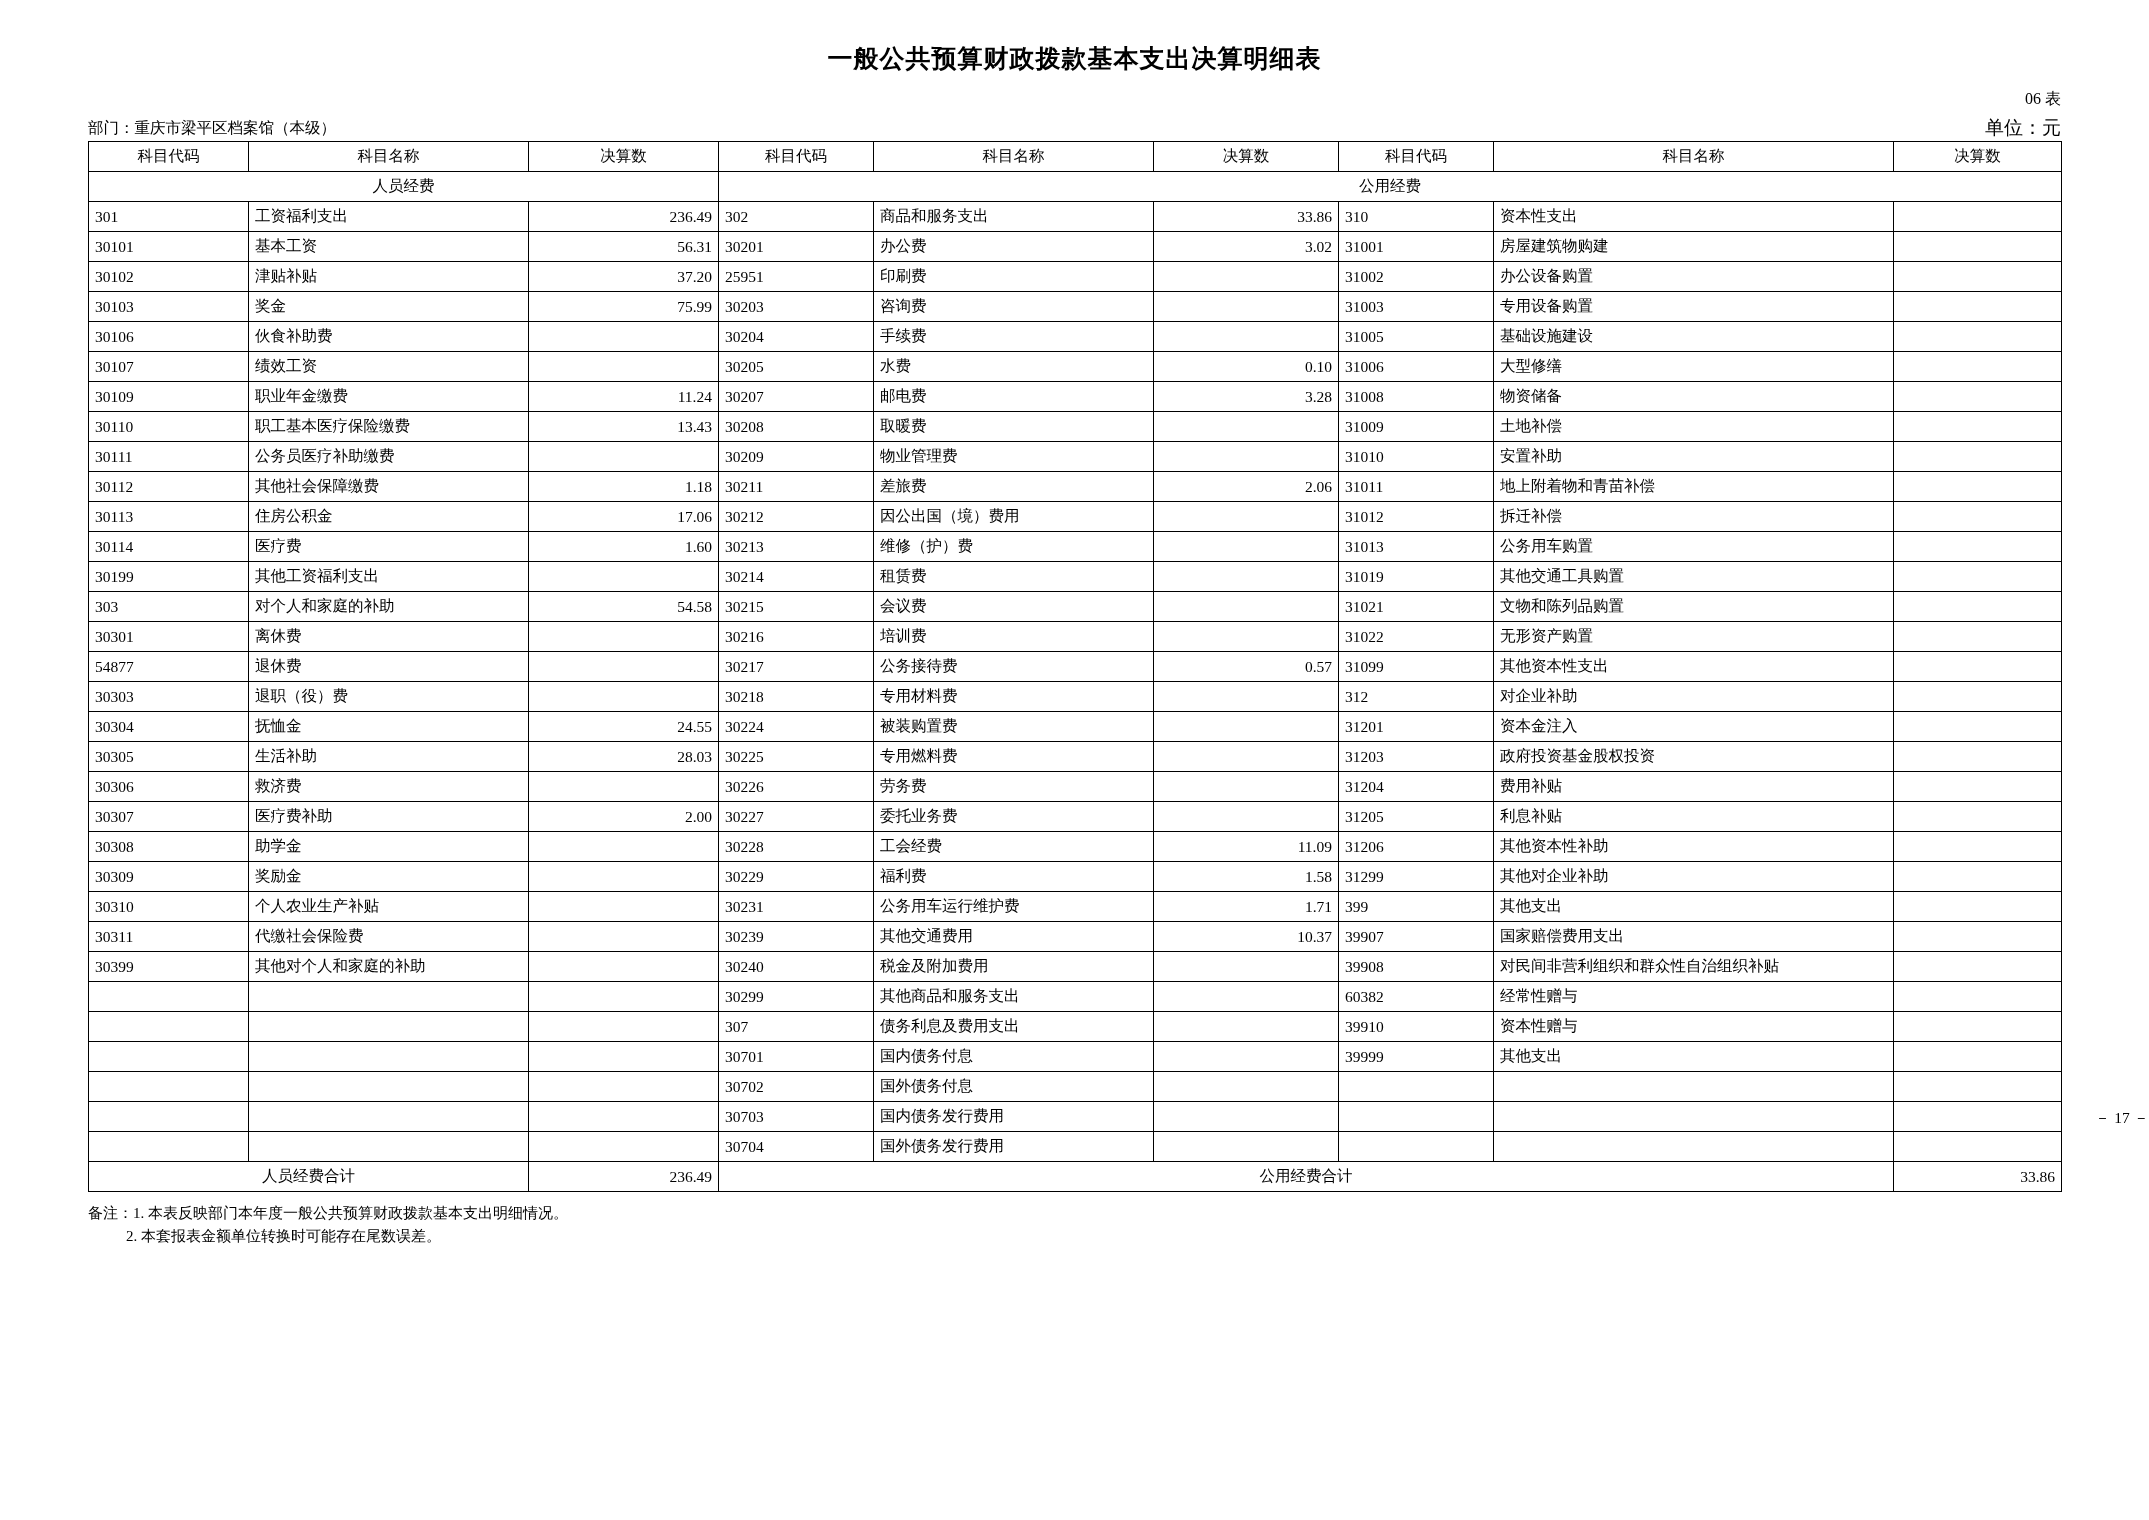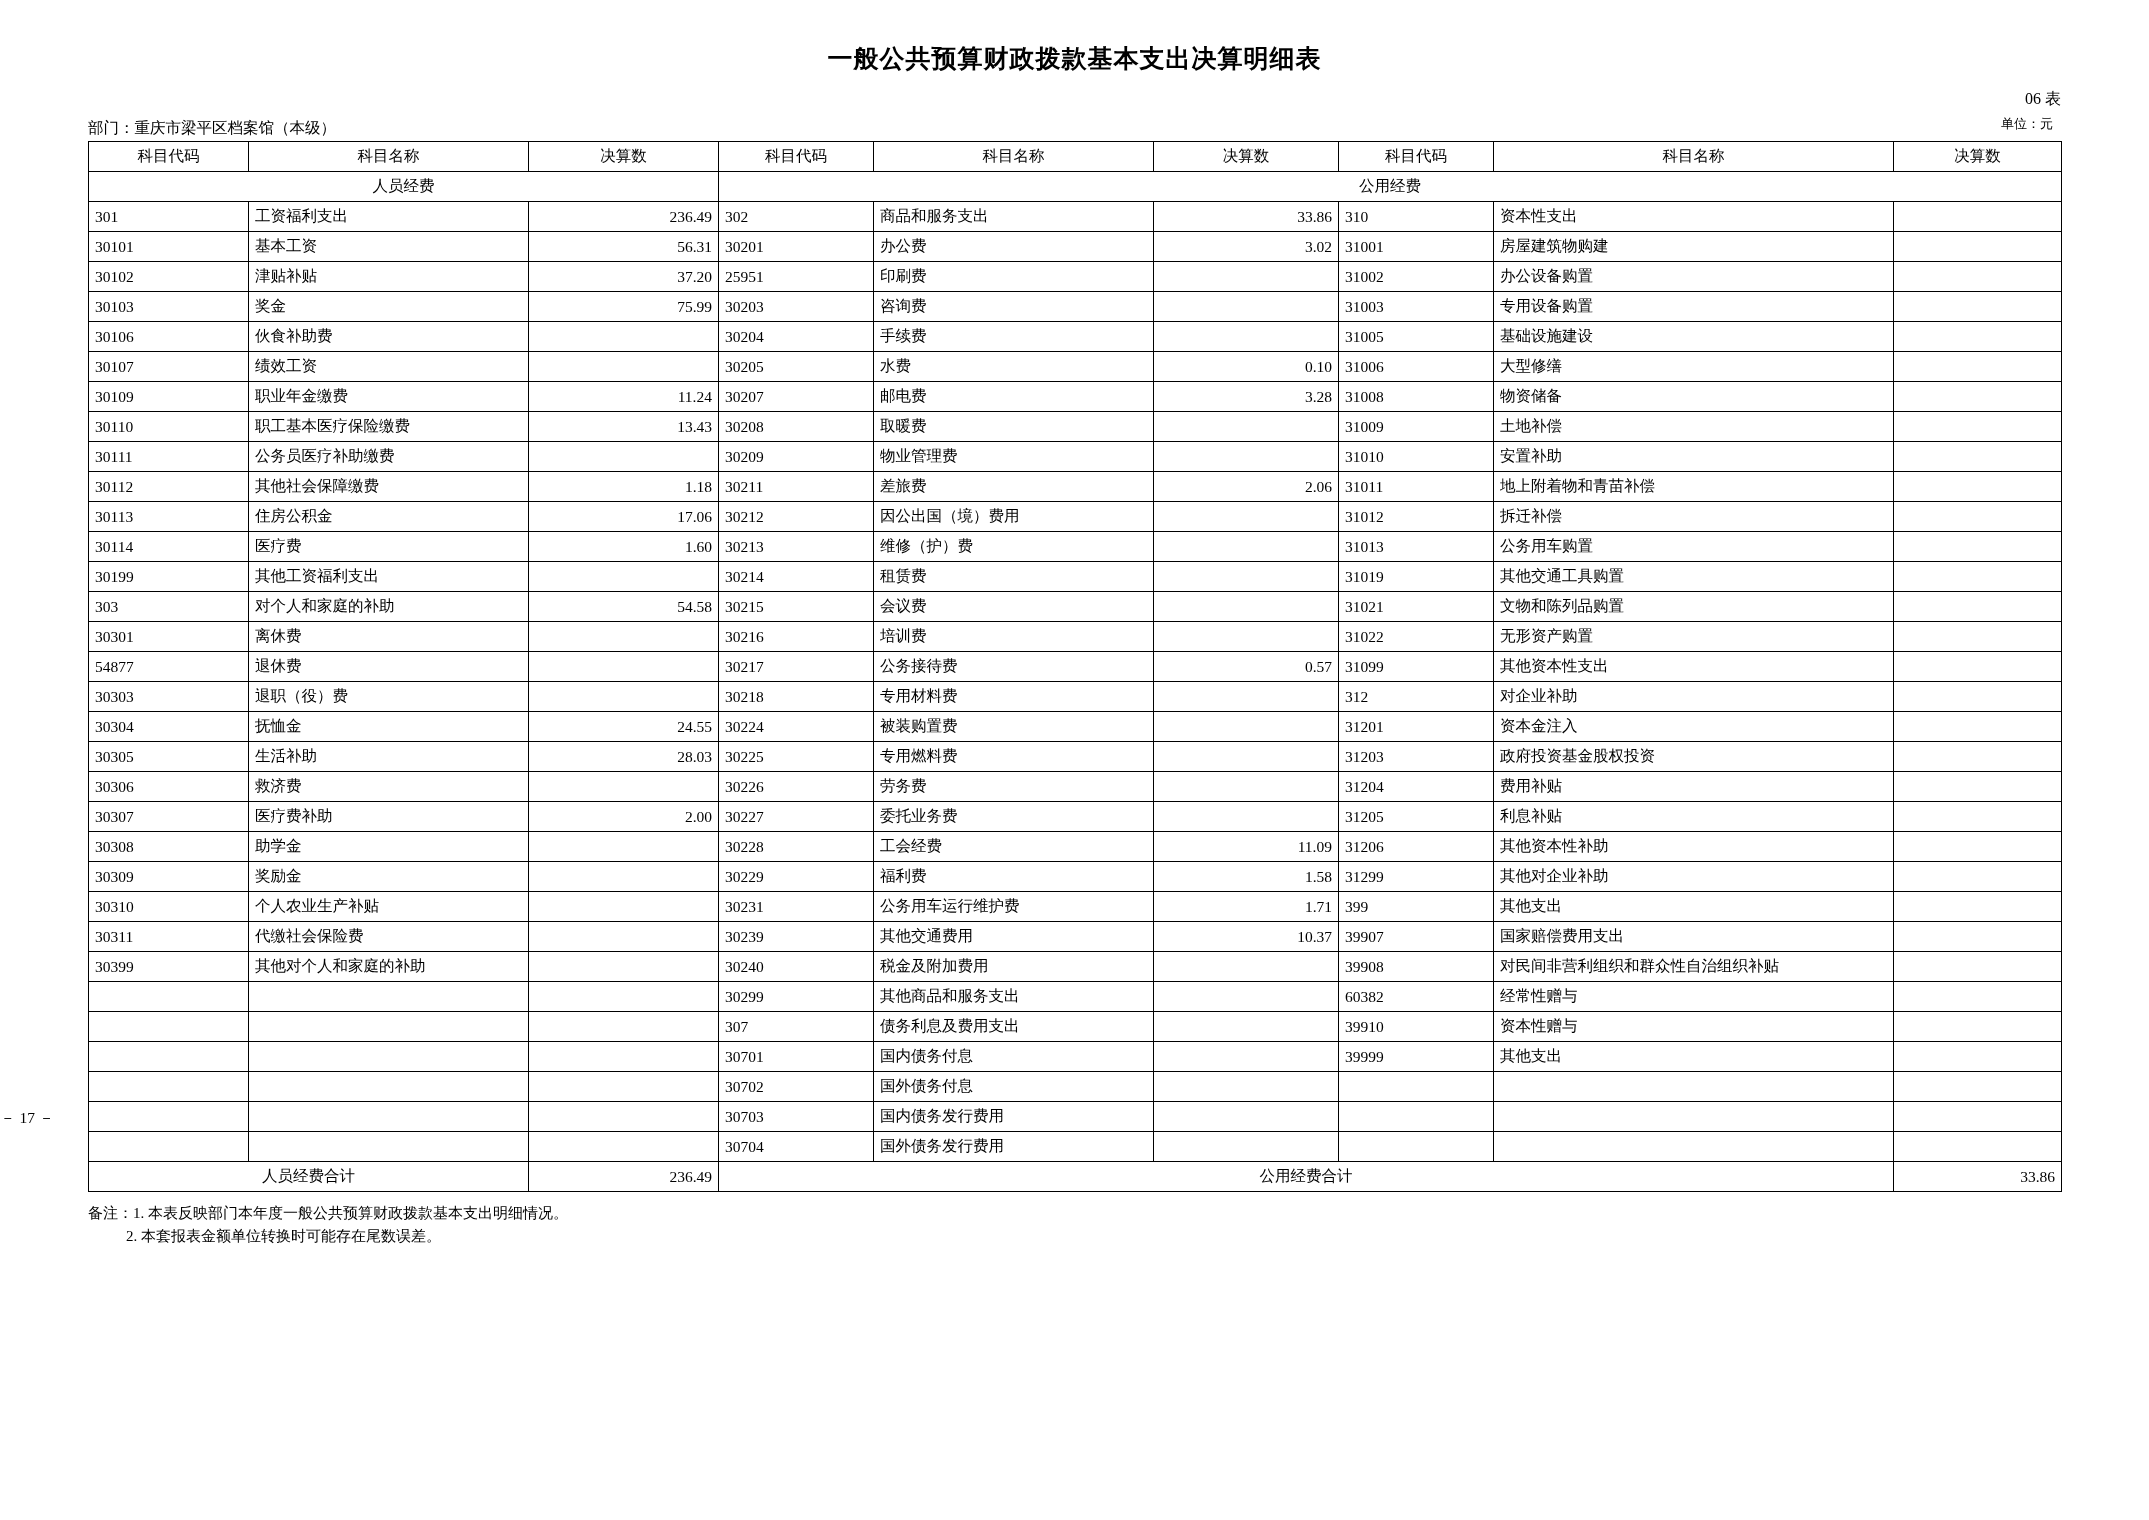--- a/index.html
+++ b/index.html
@@ -41,23 +41,23 @@
     font-size: 15.5px;
   }
   .sheet-no {
     position: absolute;
     right: 0;
     top: -8px;
     font-size: 16px;
   }
   .unit {
     position: absolute;
-    right: 8px;
+    right: 0;
     top: 18px;
-    font-size: 13px;
+    font-size: 19px;
   }
   table.main {
     border-collapse: collapse;
     width: 1973px;
     table-layout: fixed;
     margin: 0;
   }
   table.main td, table.main th {
     border: 1px solid #000000;
     font-size: 15.5px;
@@ -108,21 +108,21 @@
     white-space: nowrap;
   }
   .note2 {
     padding-left: 38px;
   }
   .pagenum {
     position: absolute;
     bottom: 28px;
     left: 0;
     width: 100%;
-    text-align: left;
+    text-align: right;
     font-size: 15.5px;
   }
   
   col.c1 { width: 160px; }
   col.c2 { width: 280px; }
   col.c3 { width: 190px; }
   col.c4 { width: 155px; }
   col.c5 { width: 280px; }
   col.c6 { width: 185px; }
   col.c7 { width: 155px; }

